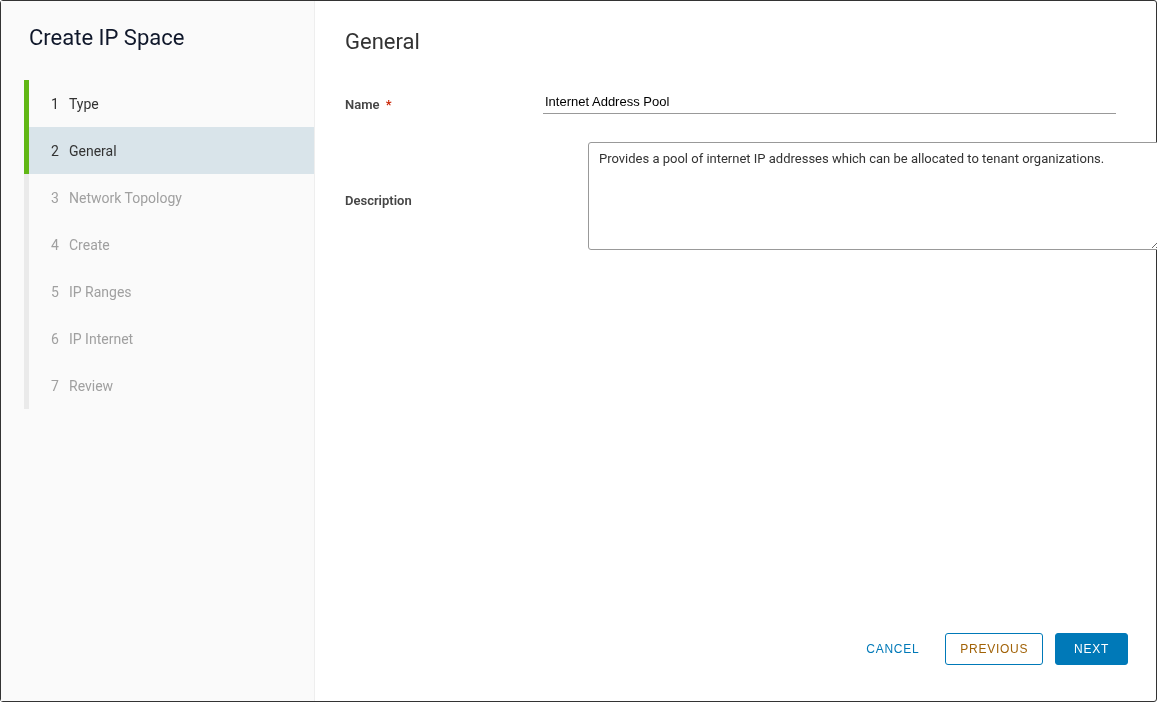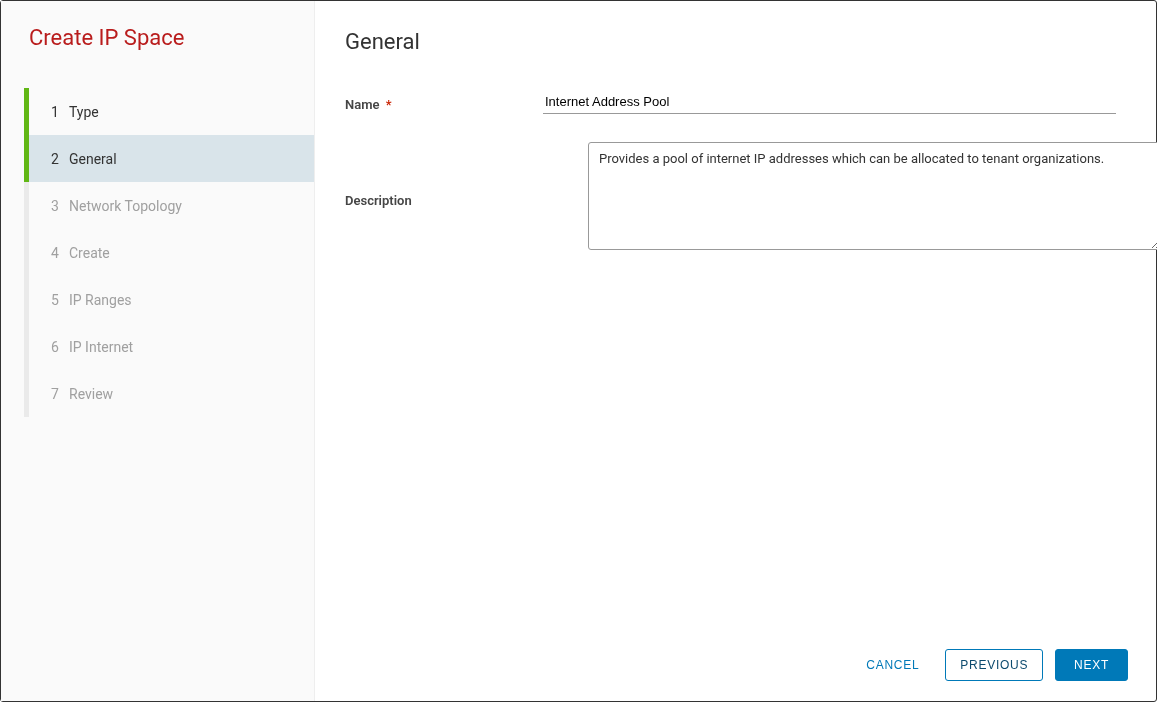--- a/index.html
+++ b/index.html
@@ -26,23 +26,23 @@
     .sidebar {
       width: 314px;
       height: 100%;
       background: #fafafa;
       border-right: 1px solid #eee;
       padding-top: 24px;
     }
     .sidebar-title {
       font-size: 22px;
       font-weight: 400;
-      color: #b91c1c;
+      color: #0f172a;
       padding-left: 28px;
-      margin-bottom: 38px;
+      margin-bottom: 30px;
     }
     .steps {
       list-style: none;
       padding: 0;
     }
     .step {
       height: 47px;
       display: flex;
       align-items: center;
       padding-left: 22px;
@@ -121,21 +121,21 @@
       font-size: 13px;
       padding: 8px 10px;
       outline: none;
       color: #333;
       font-family: inherit;
       resize: both;
       margin-left: 45px;
     }
     .footer {
       position: absolute;
-      bottom: 20px;
+      bottom: 36px;
       right: 28px;
       display: flex;
       gap: 12px;
       align-items: center;
     }
     .btn {
       font-size: 12px;
       letter-spacing: 0.06em;
       font-weight: 500;
       padding: 8px 14px;
@@ -144,21 +144,21 @@
       text-transform: uppercase;
     }
     .btn-cancel {
       background: transparent;
       border: none;
       color: #0079b8;
     }
     .btn-previous {
       background: #fff;
       border: 1px solid #0079b8;
-      color: #0c4a6e;
+      color: #a16207;
     }
     .btn-next {
       background: #0079b8;
       border: 1px solid #0079b8;
       color: #fff;
       padding: 8px 18px;
     }
   </style>
 </head>
 <body>

